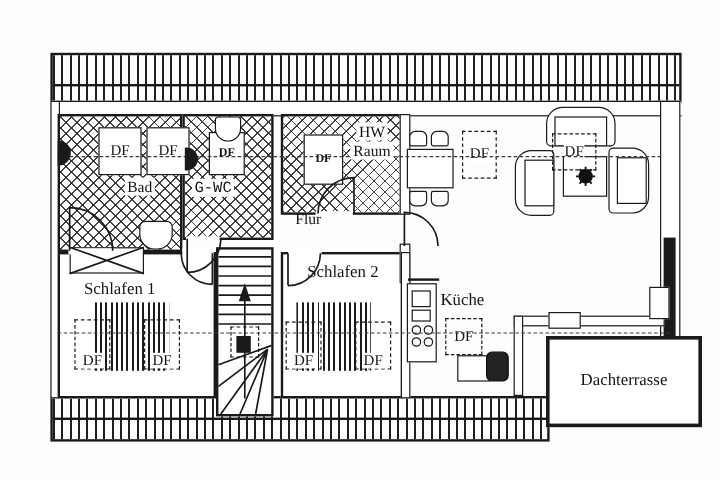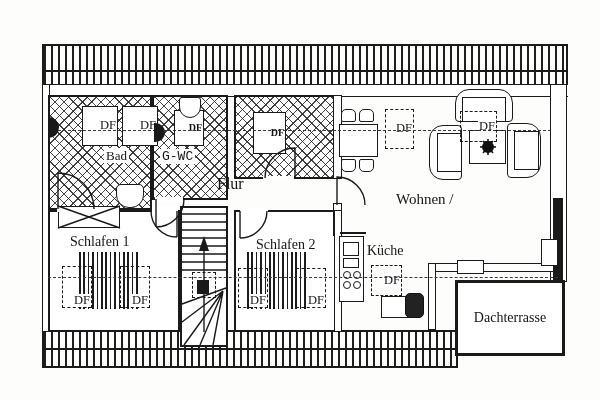--- a/index.html
+++ b/index.html
@@ -11,21 +11,21 @@
           border:2px solid #1a1a1a; }
   .bandline { position:absolute; left:0; right:0; height:1.6px; background:#1a1a1a; }
   .hwall { border-top:1.8px solid #1a1a1a; border-bottom:1.8px solid #1a1a1a; background:#fff; }
   .wallh { border:1.8px solid #1a1a1a; background:#fff; }
   .walls { background:#1a1a1a; }
   .room  { border:2px solid #1a1a1a; background:#fff; }
   .xhatch{ background-image:
             repeating-linear-gradient(45deg, rgba(35,35,35,.85) 0 1px, transparent 1px 6.5px),
             repeating-linear-gradient(135deg, rgba(35,35,35,.85) 0 1px, transparent 1px 6.5px); }
   .df { border:1.6px solid #1a1a1a; background:#fff; display:flex; align-items:center;
-        justify-content:flex-end; font-size:12.5px; }
+        justify-content:center; font-size:12.5px; }
   .df.dashed { border-style:dashed; background:transparent; }
   .df.btm { align-items:flex-end; }
   .df span { background:#fff; padding:0 1px; line-height:1.05; }
   .df.small { font-size:10px; font-weight:bold; }
   .lbl { position:absolute; font-size:13px; white-space:nowrap; }
   .chip span { background:#fff; padding:0 2px; }
   .gap { background:#fff; }
   .stripesV { background:repeating-linear-gradient(90deg,#1c1c1c 0 1.6px,transparent 1.6px 4.4px); }
   .stripesH { background:repeating-linear-gradient(0deg,#1c1c1c 0 2px,transparent 2px 5.5px); }
   .tableStripes { background:repeating-linear-gradient(0deg,#181818 0 2.5px,#f2f2f2 2.5px 6.5px); }
@@ -59,21 +59,21 @@
 
   <div class="abs wallh" style="left:333px;top:95px;width:9px;height:84px;"></div>
   <div class="abs wallh" style="left:333px;top:203px;width:9px;height:33px;"></div>
   <div class="abs wallh" style="left:334px;top:210px;width:8px;height:122px;"></div>
   <div class="abs walls" style="left:340px;top:232px;width:26px;height:2px;"></div>
   <div class="abs wallh" style="left:428px;top:263px;width:126px;height:9px;"></div>
   <div class="abs wallh" style="left:428px;top:263px;width:8px;height:67px;"></div>
 
   <div class="abs room" style="left:180px;top:206px;width:48px;height:141px;"></div>
 
-  <div class="abs" style="left:455px;top:280px;width:110px;height:76px;border:3px solid #1a1a1a;background:#fff;display:flex;align-items:center;justify-content:center;">
+  <div class="abs" style="left:455px;top:280px;width:130px;height:76px;border:3px solid #1a1a1a;background:#fff;display:flex;align-items:center;justify-content:center;">
     <span class="lbl" style="position:static;font-size:14px;">Dachterrasse</span>
   </div>
 
   <div class="abs furn" style="left:58px;top:206px;width:62px;height:22px;"></div>
   <div class="abs stripesV" style="left:79px;top:252px;width:62px;height:57px;"></div>
 
   <div class="abs stripesV" style="left:247px;top:252px;width:62px;height:57px;"></div>
 
   <div class="abs furn" style="left:339px;top:236px;width:25px;height:66px;"></div>
   <div class="abs thin" style="left:343px;top:242px;width:16px;height:14px;"></div>
@@ -148,25 +148,28 @@
   <div class="abs darkfix" style="left:48px;top:117px;width:11px;height:21px;border-radius:0 11px 11px 0;"></div>
   <div class="abs thin" style="left:116px;top:184px;width:28px;height:24px;border-radius:5px 5px 13px 13px;"></div>
   <div class="abs thin" style="left:179px;top:97px;width:22px;height:21px;border-radius:3px 3px 11px 11px;"></div>
   <div class="abs darkfix" style="left:154px;top:123px;width:11px;height:19px;border-radius:0 10px 10px 0;"></div>
 
   <div class="abs wallh" style="left:457px;top:260px;width:27px;height:14px;"></div>
   <div class="abs wallh" style="left:541px;top:239px;width:17px;height:27px;"></div>
 
   <div class="lbl chip" style="left:104px;top:148px;"><span>Bad</span></div>
   <div class="lbl chip" style="left:160px;top:149px;font-family:Liberation Mono, monospace;"><span>G-WC</span></div>
-  <div class="lbl" style="left:217px;top:175px;font-size:16px;">Flur</div>
+  <div class="lbl chip" style="left:284px;top:102px;width:52px;text-align:center;line-height:1.25;">
+    <span>HW</span><br>
+    <span>Raum</span>
+  </div>
+  <div class="lbl" style="left:246px;top:175px;font-size:13px;">Flur</div>
   <div class="lbl" style="left:70px;top:234px;font-size:14px;text-align:center;">Schlafen 1</div>
-  <div class="lbl" style="left:256px;top:237px;font-size:14px;">Schlafen 2</div>
+  <div class="lbl" style="left:256px;top:220px;font-size:14px;">Schlafen 2</div>
   <div class="lbl" style="left:367px;top:243px;font-size:14px;">Küche</div>
-  <div class="lbl" style="left:396px;top:191px;font-size:15px;">Wohnen /</div>
 
   <svg class="ov" width="600" height="400" viewBox="0 0 600 400">
     <g stroke="#1a1a1a" stroke-width="1.4" fill="none">
 
       <g>
           <path d="M58,209 L58,173 A36,36 0 0 1 94,209"></path>
         </g>
       <g>
           <path d="M156,199 L156,227 M184,199 A28,28 0 0 1 156,227"></path>
         </g>

